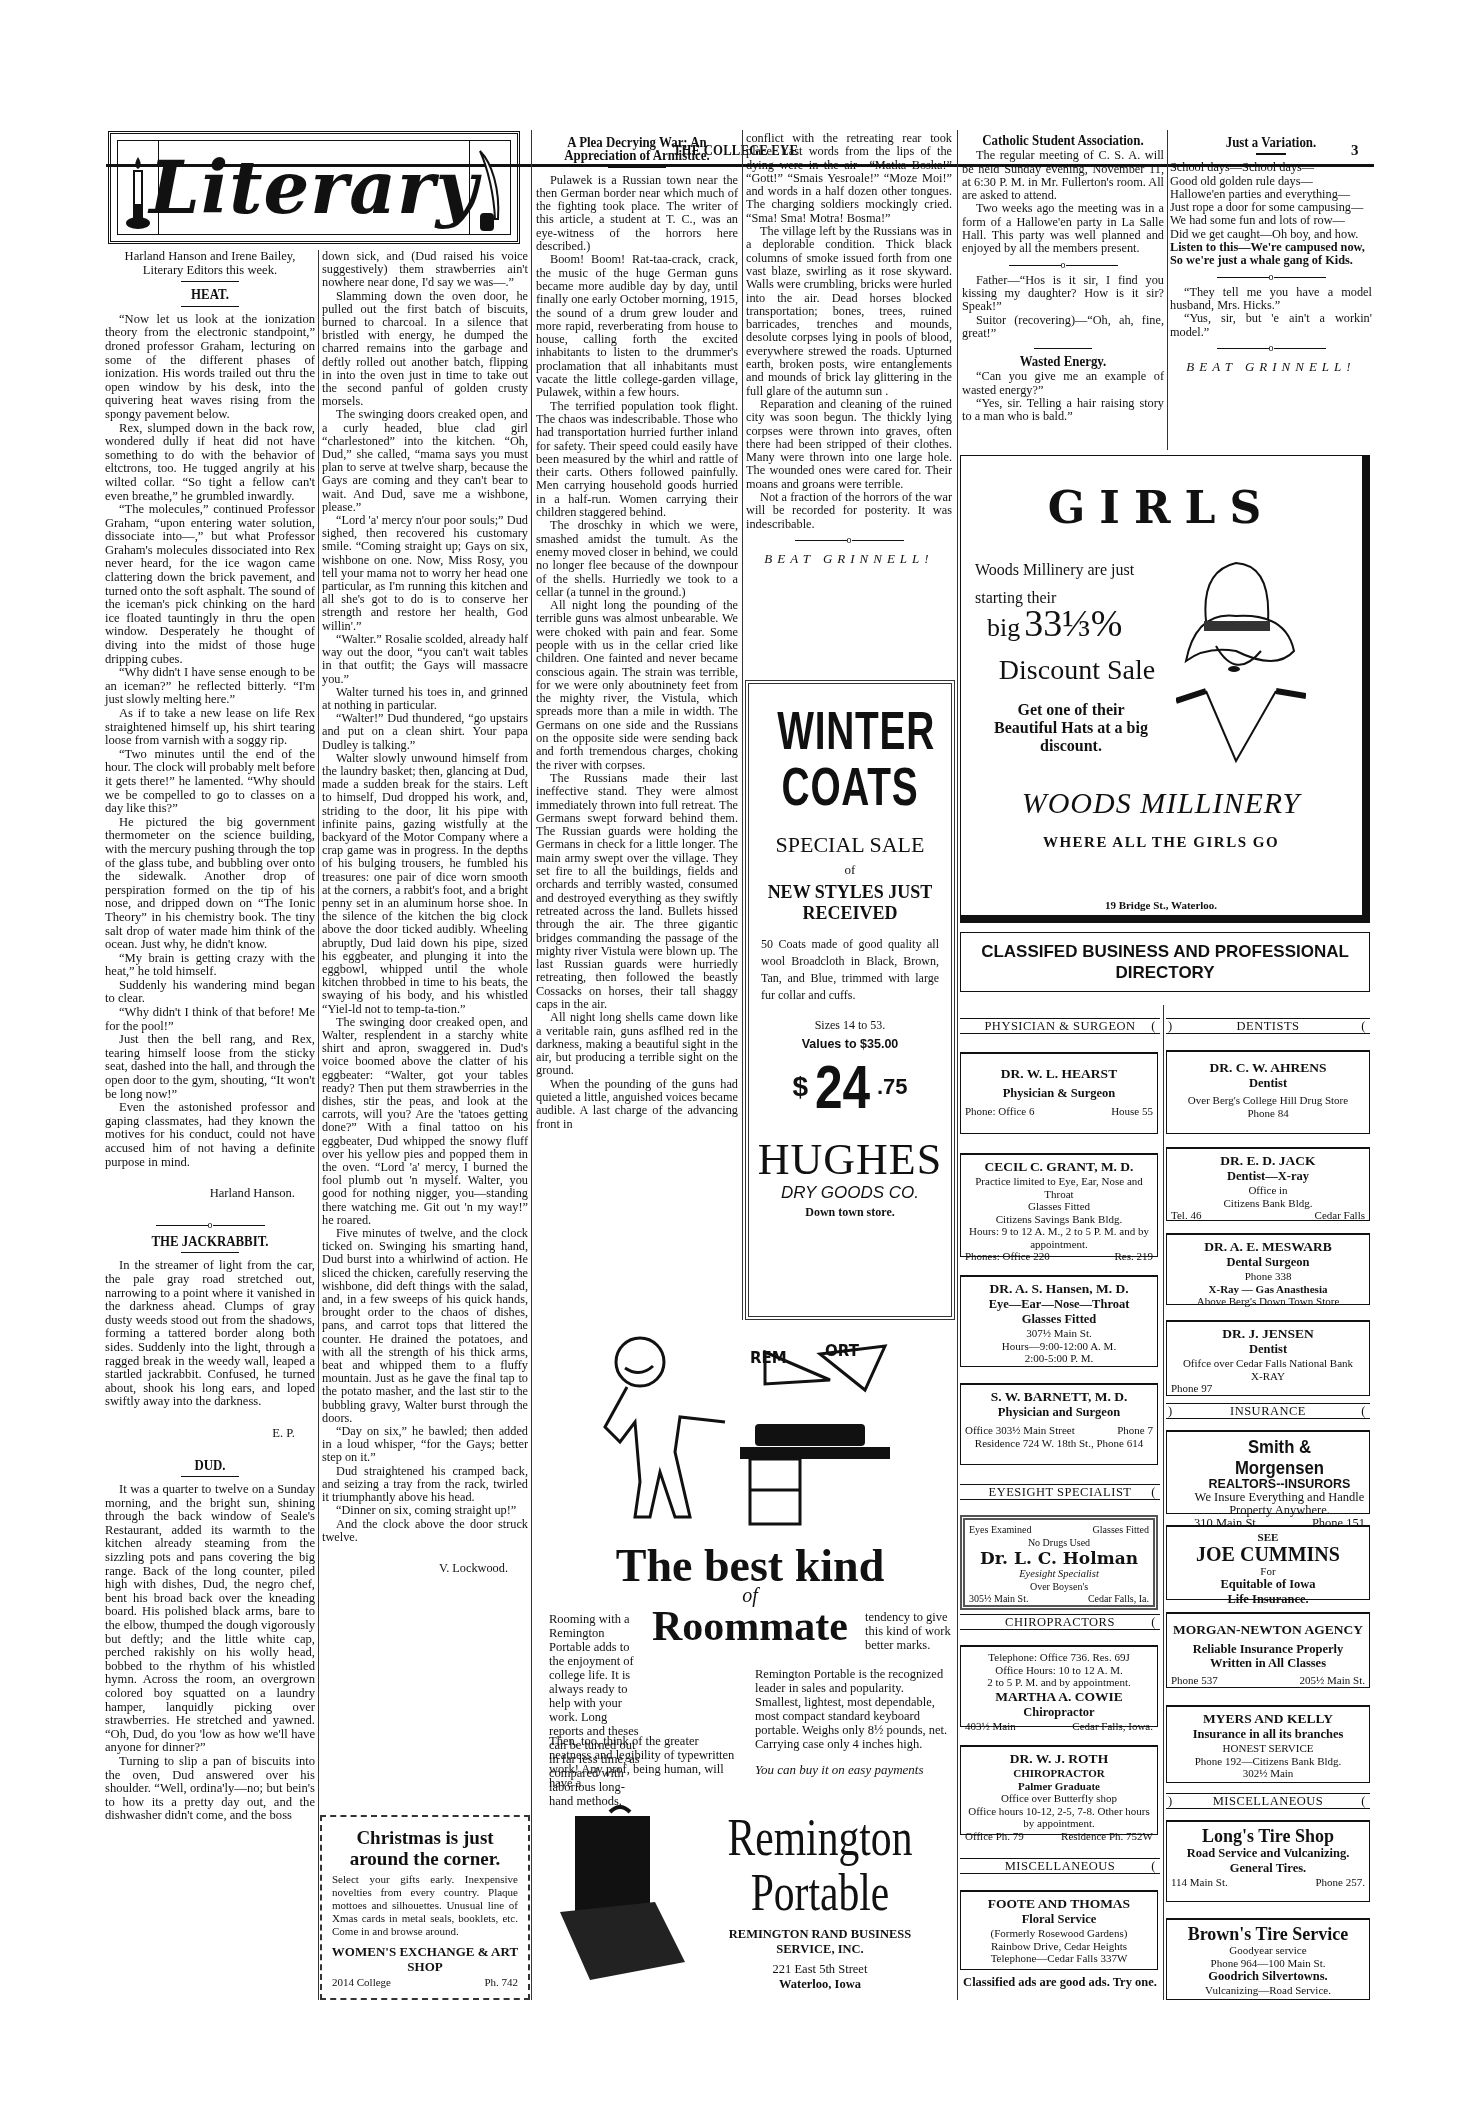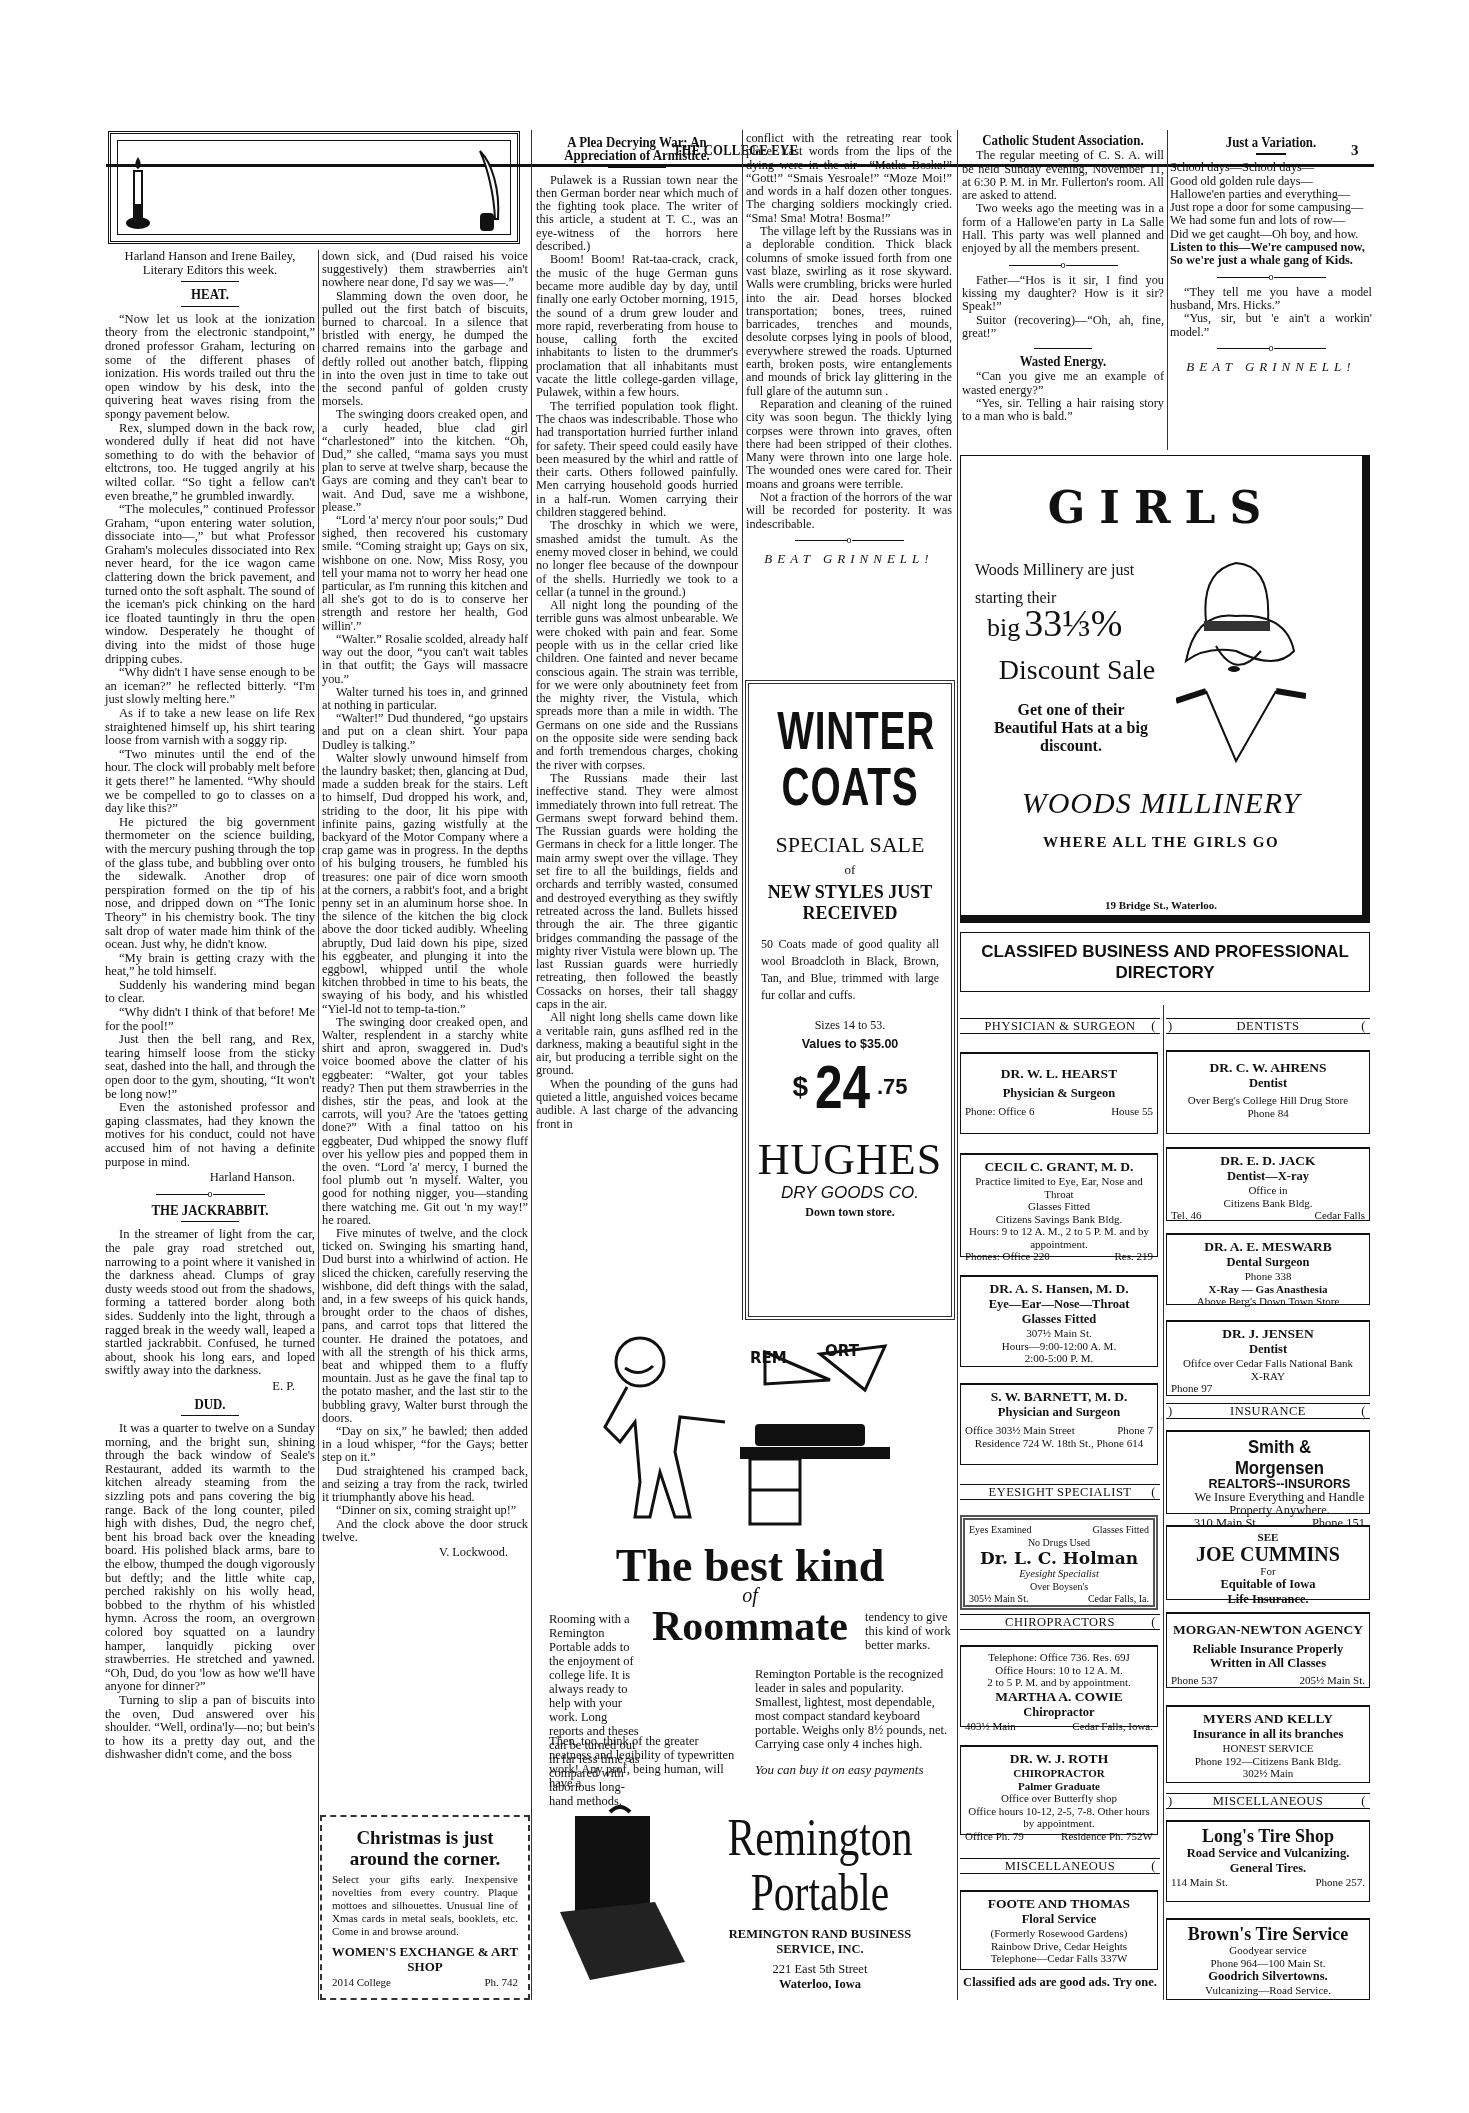--- a/index.html
+++ b/index.html
@@ -9,21 +9,21 @@
   .mast-title{position:absolute;left:0;width:1469px;top:2px;text-align:center;font-family:"Liberation Serif",serif;font-weight:bold;font-size:15px;letter-spacing:0.2px;transform:scaleX(0.85);}
   .page-num{position:absolute;left:1350px;top:2px;font-weight:bold;font-size:15px;}
   .mast-rule{position:absolute;left:105px;top:24px;width:1268px;height:3px;background:#111;}
   .col{position:absolute;font-size:12.6px;line-height:13.6px;text-align:justify;}
   .col p{margin:0;text-indent:14px;}
   .vrule{position:absolute;width:1px;background:#333;}
   h3.hd{margin:4px 0 2px;text-align:center;font-size:14px;font-weight:bold;font-family:"Liberation Serif",serif;transform:scaleX(0.92);}
   .dash{width:58px;height:1px;background:#111;margin:4px auto 6px;}
   .odiv{text-align:center;font-size:10px;line-height:12px;margin:3px 0;}
   .odiv span{display:inline-block;width:52px;height:1px;background:#111;vertical-align:middle;}
-  .byline{text-align:right;padding-right:20px;margin:2px 0;}
+  .byline{text-align:right;padding-right:20px;margin:18px 0;}
   .beat{text-align:center;font-style:italic;letter-spacing:5px;font-size:13px;margin:6px 0;}
   .literary{left:108px;top:131px;width:412px;height:113px;border:3px double #111;box-sizing:border-box;}
   .literary .inner{position:absolute;left:6px;top:6px;right:6px;bottom:6px;border:1px solid #111;}
   .literary .word{position:absolute;left:40px;right:40px;top:0;bottom:0;display:flex;align-items:center;justify-content:center;font-family:"DejaVu Serif",serif;font-style:italic;font-size:72px;font-weight:bold;letter-spacing:1px;border-left:1px solid #111;border-right:1px solid #111;}
   .ad{position:absolute;box-sizing:border-box;text-align:center;}
   .girls{left:960px;top:455px;width:410px;height:468px;border-right:8px solid #111;border-bottom:8px solid #111;border-top:1px solid #111;border-left:1px solid #111;}
   .winter{left:745px;top:680px;width:210px;height:640px;border:4px double #333;}
   .dir-head{left:960px;top:932px;width:410px;height:60px;border:1px solid #111;text-align:center;font-family:"Liberation Sans",sans-serif;font-weight:bold;font-size:17px;line-height:21px;padding-top:8px;box-sizing:border-box;}
   .sec{position:absolute;height:14px;border-top:1px solid #111;border-bottom:1px solid #111;font-size:12.5px;line-height:14px;text-align:center;letter-spacing:0.5px;box-sizing:content-box;}
   .sec .pl{position:absolute;left:2px;top:0;}
@@ -46,20 +46,21 @@
 </div>
 
 <div class="abs literary">
   <div class="inner">
     <svg style="position:absolute;left:6px;top:14px" width="28" height="78" viewBox="0 0 28 78">
       <path d="M14 2 C10 8 11 12 14 14 C17 12 18 8 14 2Z" fill="#111"></path>
       <rect x="10" y="16" width="8" height="34" fill="#fff" stroke="#111" stroke-width="2"></rect>
       <rect x="9" y="50" width="10" height="14" fill="#111"></rect>
       <ellipse cx="14" cy="68" rx="12" ry="6" fill="#111"></ellipse>
     </svg>
+    <div class="word">Literary</div>
     <svg style="position:absolute;right:6px;top:8px" width="28" height="86" viewBox="0 0 28 86">
       <path d="M4 2 C16 14 24 40 22 70 L19 70 C18 46 12 20 4 2Z" fill="#fff" stroke="#111" stroke-width="2"></path>
       <rect x="4" y="64" width="14" height="18" rx="4" fill="#111"></rect>
     </svg>
   </div>
 </div>
 
 <div class="vrule" style="left:318px;top:250px;height:1750px"></div>
 <div class="vrule" style="left:531px;top:130px;height:1870px"></div>
 <div class="vrule" style="left:742px;top:130px;height:1190px"></div>

